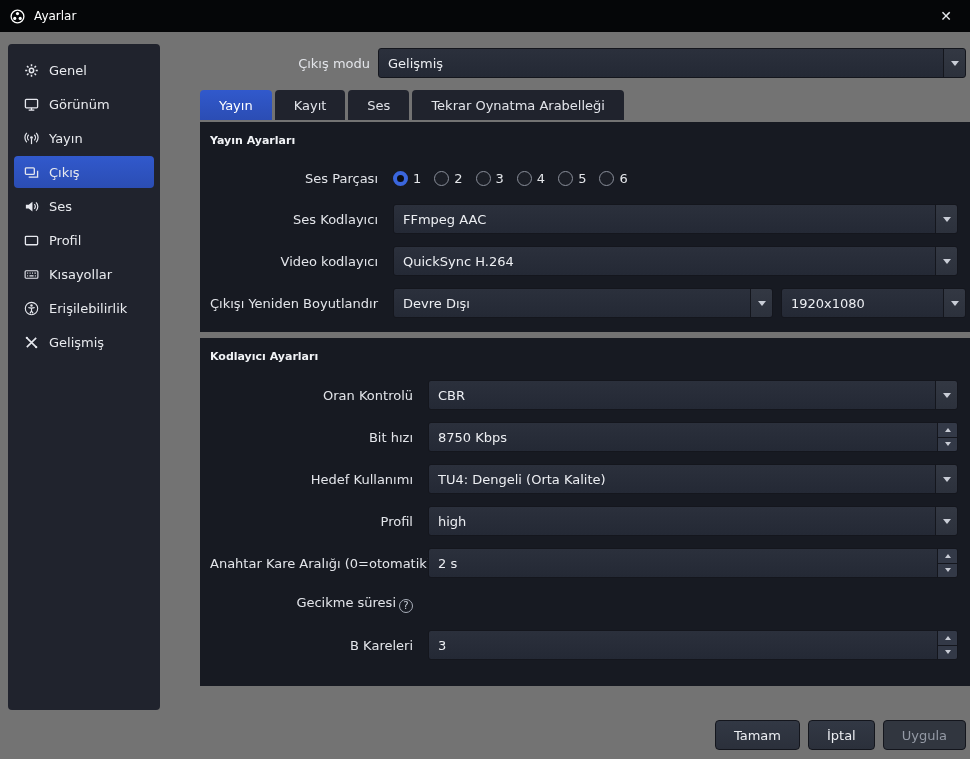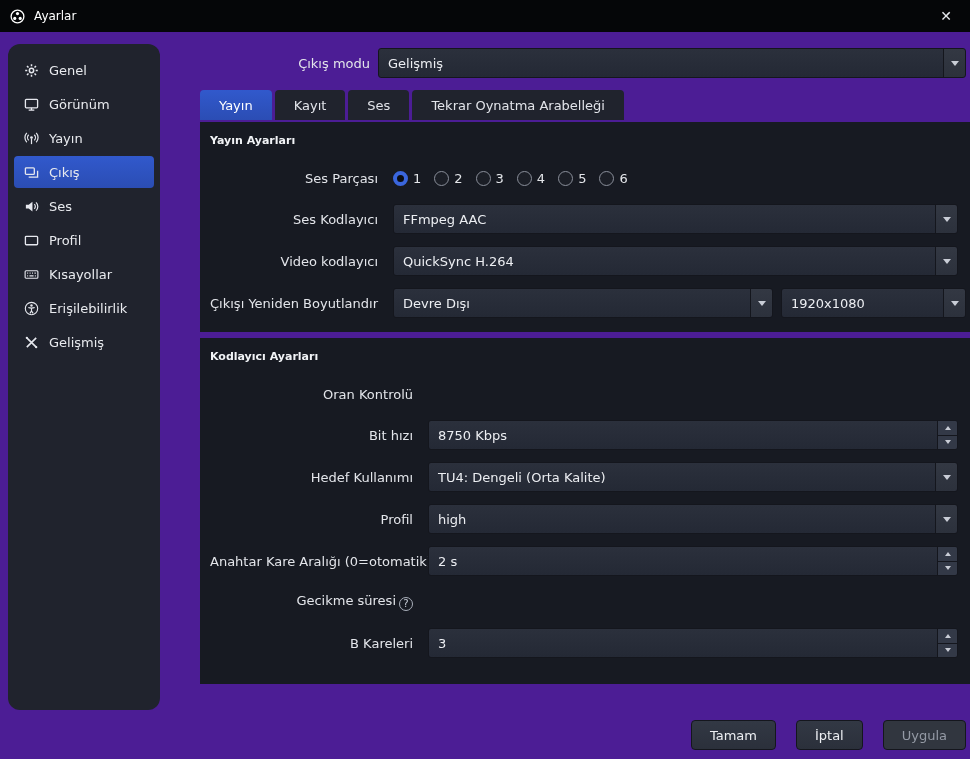--- a/index.html
+++ b/index.html
@@ -1,36 +1,36 @@
 <!DOCTYPE html>
 <html><head>
 <meta charset="utf-8">
 <style>
   * { box-sizing: border-box; margin: 0; padding: 0; }
   html,body { background:#07080b; }
   body { font-family:"DejaVu Sans", sans-serif; }
   .window {
     position:relative; width:970px; height:759px; overflow:hidden;
-    background:#4c1d95; color:#e4e6ea; font-size:13px;
+    background:#737373; color:#e4e6ea; font-size:13px;
   }
   
   .titlebar {
     position:absolute; top:0; left:0; right:0; height:32px;
     background:#050608; display:flex; align-items:center; padding:0 10px; gap:8px;
   }
   .app-logo { width:16px; height:16px; display:flex; align-items:center; }
   .titlebar-title { font-size:12px; color:#ffffff; }
   .close-btn {
     margin-left:auto; width:28px; height:24px; display:flex; align-items:center;
     justify-content:center; color:#e7e9ee; font-size:14px; cursor:default;
   }
   
   .sidebar {
     position:absolute; left:8px; top:44px; width:152px; height:666px;
-    background:#20232d; border-radius:12px; padding:10px 6px;
+    background:#20232d; border-radius:4px; padding:10px 6px;
   }
   .side-item {
     display:flex; align-items:center; gap:10px; height:32px; padding:0 9px;
     border-radius:4px; color:#e8eaee; margin-bottom:2px;
   }
   .side-item.selected { background:linear-gradient(#3159cc,#2b4db4); }
   .side-icon { width:16px; height:16px; display:flex; align-items:center; justify-content:center; color:#e6e8ee; flex:none; }
   
   .main { position:absolute; left:200px; top:40px; right:0; bottom:0; }
   .outmode-row { display:flex; align-items:center; height:30px; margin:8px 4px 0 0; }
@@ -82,21 +82,21 @@
   
   .dd.w-main { flex:none; width:380px; }
   .dd.w-res  { flex:none; width:185px; }
   
   .help-icon {
     display:inline-flex; width:14px; height:14px; border-radius:50%;
     border:1px solid #a9afba; color:#c9cfd9; font-size:10px; align-items:center;
     justify-content:center; margin-left:3px; vertical-align:-2px;
   }
   
-  .footer { position:absolute; right:4px; bottom:9px; display:flex; gap:20px; }
+  .footer { position:absolute; right:4px; bottom:9px; display:flex; gap:8px; }
   .btn {
     height:30px; padding:0 18px; border-radius:4px; background:linear-gradient(#323844,#2b303b);
     color:#eceef2; display:flex; align-items:center; border:1px solid #14161d;
   }
   .btn.apply { background:#31363f; color:#949aa5; }
 </style>
 </head>
 <body>
 
 <div class="window">
@@ -302,20 +302,28 @@
           </div>
         </div>
       </div>
     </div>
 
     <div class="panel sec2">
       <div class="panel-title">Kodlayıcı Ayarları</div>
 
       <div class="form-row">
         <span class="lbl">Oran Kontrolü</span>
+        <div class="ctl-area">
+          <div class="dd">
+            <span class="dd-val">CBR</span>
+            <span class="dd-arrow">
+                <span class="tri-down"></span>
+              </span>
+          </div>
+        </div>
       </div>
 
       <div class="form-row">
         <span class="lbl">Bit hızı</span>
         <div class="ctl-area">
           <div class="spin">
             <input class="spin-input" value="8750 Kbps" style="">
             <span class="spin-btns">
               <span class="spin-btn">
                   <span class="tri-up sm"></span>

